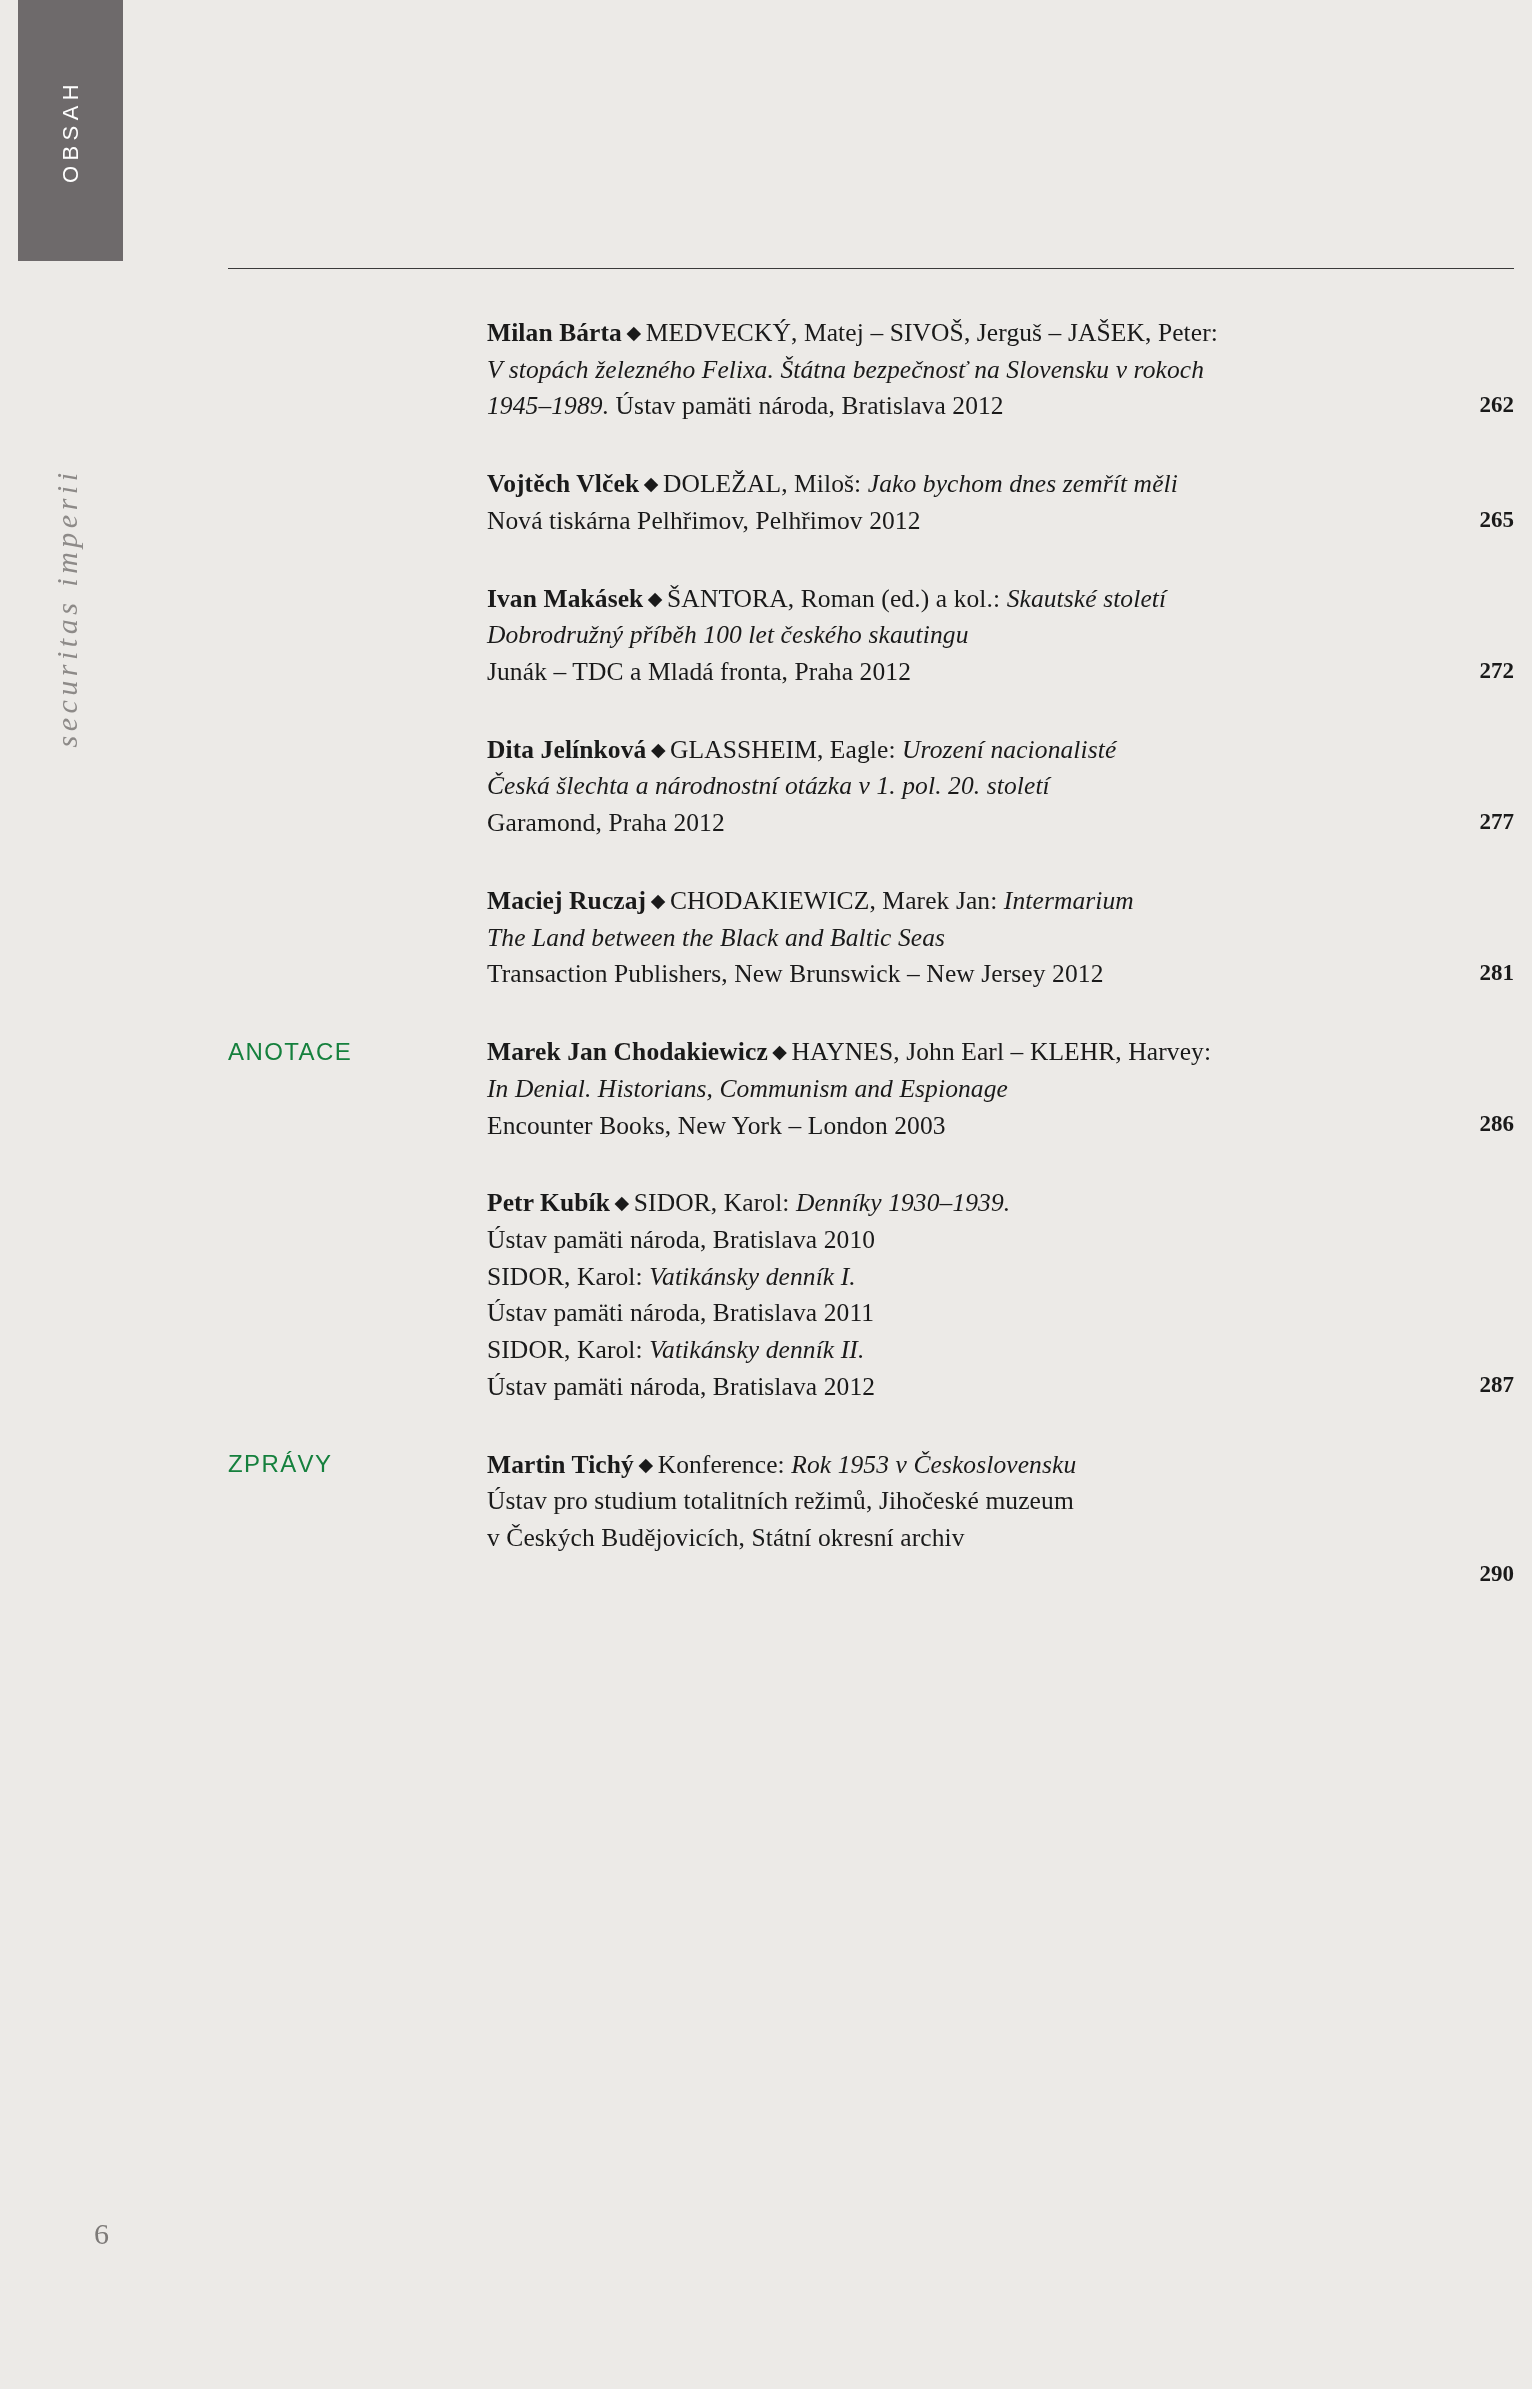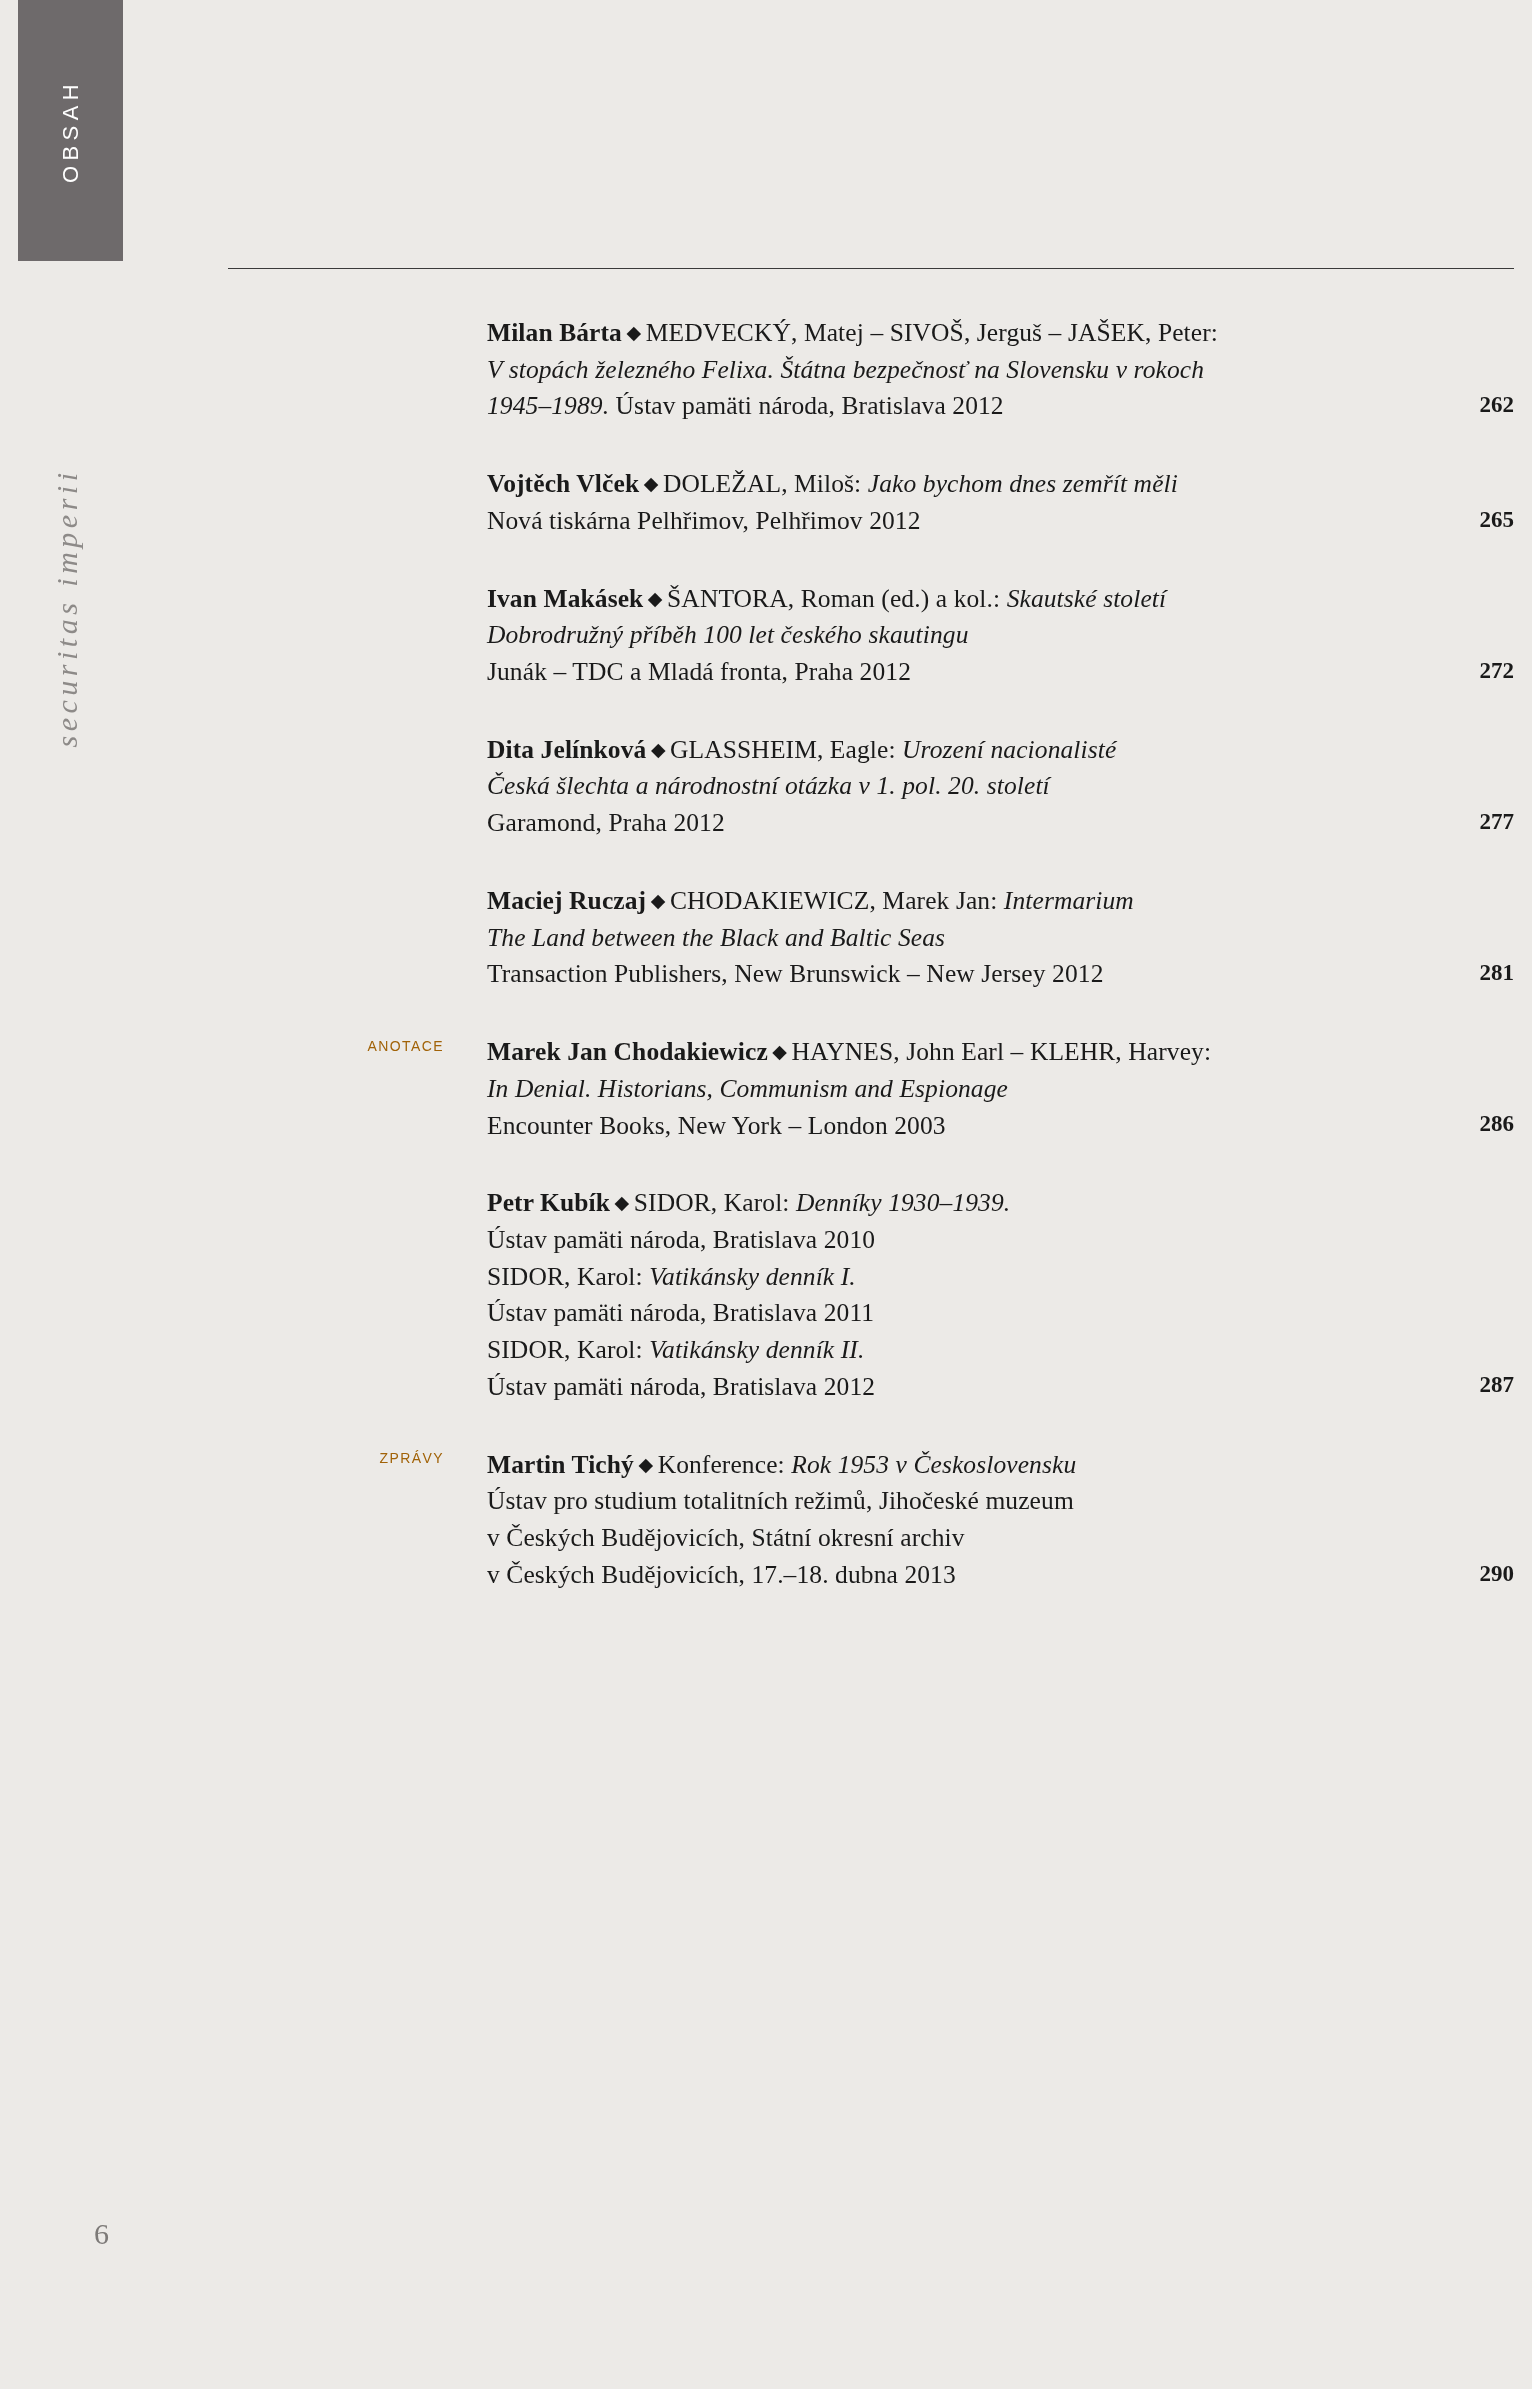--- a/index.html
+++ b/index.html
@@ -82,27 +82,26 @@
   }
 
   .section {
     display: flex;
     align-items: flex-start;
     margin-bottom: 0;
   }
   .section-label {
     width: 259px;
     flex: 0 0 259px;
-    text-align: right;
     padding-right: 43px;
     box-sizing: border-box;
     font-family: "Liberation Sans", sans-serif;
-    font-size: 14px;
+    font-size: 24px;
     letter-spacing: 1.4px;
-    color: #a16207;
+    color: #15803d;
     padding-top: 3.6px;
   }
   .entries {
     flex: 1 1 auto;
   }
 
   .entry {
     position: relative;
     margin-bottom: 41px;
     padding-right: 98px;
@@ -201,20 +200,19 @@
           </div>
         </div>
       </div>
       <div class="section">
         <div class="section-label">ZPRÁVY</div>
         <div class="entries">
           <div class="entry">
             <div class="line"><b class="author">Martin Tichý</b><span class="dia">◆</span><span>Konference: </span><i>Rok 1953 v Československu</i></div>
             <div class="line"><span>Ústav pro studium totalitních režimů, Jihočeské muzeum</span></div>
             <div class="line"><span>v Českých Budějovicích, Státní okresní archiv</span></div>
-            <div class="line"><span>v Českých Budějovicích, 17.–18. dubna 2013</span></div>
             <div class="page" style="top: 110px;">290</div>
           </div>
         </div>
       </div>
     </div>
 </div>
 
 
 </body></html>

